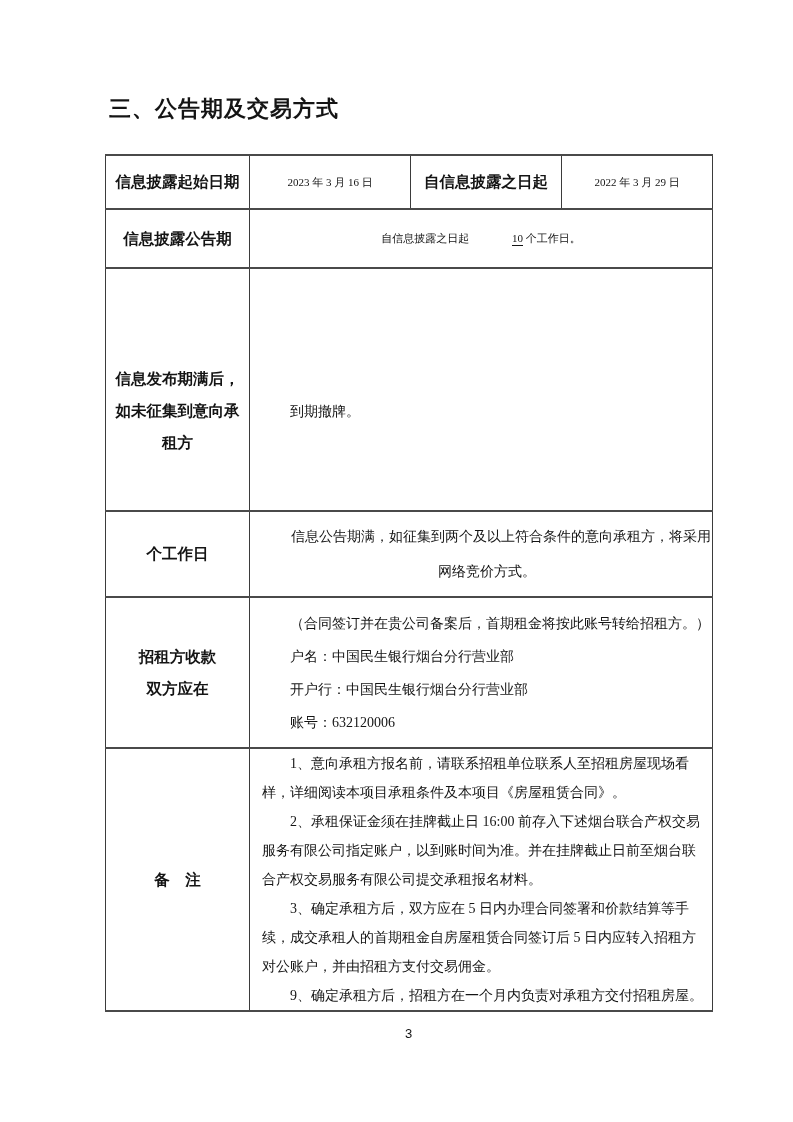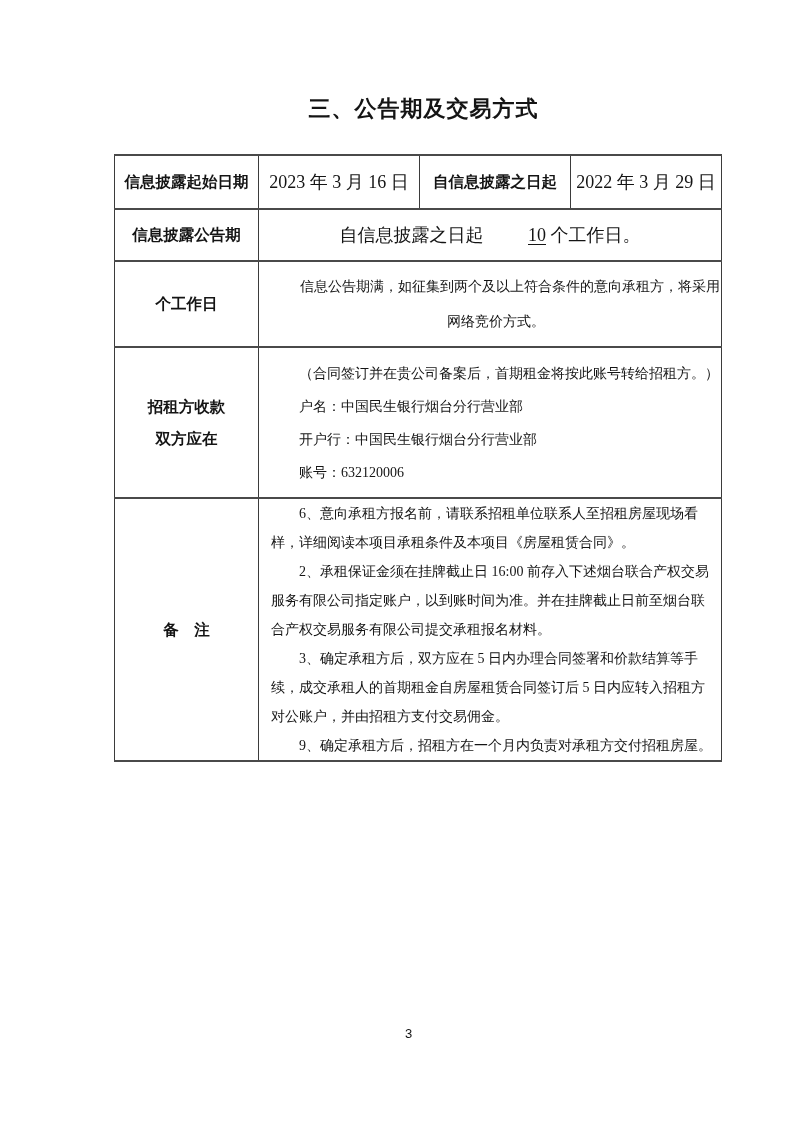--- a/index.html
+++ b/index.html
@@ -11,32 +11,31 @@
     position: relative;
     width: 793px;
     height: 1122px;
     background: #ffffff;
     font-family: "Liberation Serif", "DejaVu Serif", serif;
     color: #141414;
     overflow: hidden;
   }
   .doc-title {
     position: absolute;
-    left: 120px;
+    left: 109px;
     top: 95px;
     width: 607px;
-    text-align: center;
     font-size: 22px;
     font-weight: bold;
     letter-spacing: 1px;
     line-height: 28px;
   }
   table.info-table {
     position: absolute;
-    left: 114px;
+    left: 105px;
     top: 154px;
     width: 607px;
     border-collapse: collapse;
     table-layout: fixed;
   }
   .info-table td, .info-table th {
     border: 1px solid #3b3b3b;
     border-top: 2px solid #4a4a4a;
     border-bottom: 2px solid #4a4a4a;
     vertical-align: middle;
@@ -44,21 +43,21 @@
   }
   .label-cell {
     font-weight: bold;
     font-size: 15.5px;
     text-align: center;
     padding: 2px;
     line-height: 32px;
   }
   .label-line { display: block; line-height: 32px; }
   .value-center {
-    font-size: 18px;
+    font-size: 11px;
     text-align: center;
     padding: 2px;
     white-space: nowrap;
   }
   .nowrap { white-space: nowrap; }
   .value-left {
     font-size: 14px;
     text-align: left;
     padding: 0 4px 0 12px;
   }
@@ -97,27 +96,37 @@
     </colgroup>
 
     <tbody>
         <tr style="height:54px;">
       <td class="label-cell nowrap">信息披露起始日期</td>
       <td class="value-center">2023 年 3 月 16 日</td>
       <td class="label-cell nowrap">自信息披露之日起</td>
       <td class="value-center">2022 年 3 月 29 日</td>
     </tr>
 
-    <tr style="height:52px;">
+    <tr style="height:59px;">
       <td class="label-cell nowrap">信息披露公告期</td>
       <td class="value-center" colspan="3">
         <span>自信息披露之日起 </span><span class="u">10</span><span> 个工作日。</span>
       </td>
     </tr>
 
+    <tr style="height:243px;">
+      <td class="label-cell bias-down">
+        <span class="label-line">信息发布期满后，</span>
+        <span class="label-line">如未征集到意向承</span>
+        <span class="label-line">租方</span>
+      </td>
+      <td class="value-left bias-down" colspan="3">
+        <p class="p-indent">到期撤牌。</p>
+      </td>
+    </tr>
 
     <tr style="height:86px;">
       <td class="label-cell nowrap">个工作日</td>
       <td class="value-left lh-35" colspan="3" style="padding-right:0;">
         <p class="p-indent">信息公告期满，如征集到两个及以上符合条件的意向承租方，将采用网络竞价方式。</p>
       </td>
     </tr>
 
     <tr style="height:151px;">
       <td class="label-cell">
@@ -128,21 +137,21 @@
         <p class="p-indent">（合同签订并在贵公司备案后，首期租金将按此账号转给招租方。）</p>
         <p class="p-indent">户名：中国民生银行烟台分行营业部</p>
         <p class="p-indent">开户行：中国民生银行烟台分行营业部</p>
         <p class="p-indent">账号：632120006</p>
       </td>
     </tr>
 
     <tr style="height:262px;">
       <td class="label-cell">备　注</td>
       <td class="value-left remarks-cell" colspan="3">
-        <p class="p-indent">6、意向承租方报名前，请联系招租单位联系人至招租房屋现场看样，详细阅读本项目承租条件及本项目《房屋租赁合同》。</p>
+        <p class="p-indent">1、意向承租方报名前，请联系招租单位联系人至招租房屋现场看样，详细阅读本项目承租条件及本项目《房屋租赁合同》。</p>
         <p class="p-indent">2、承租保证金须在挂牌截止日 16:00 前存入下述烟台联合产权交易服务有限公司指定账户，以到账时间为准。并在挂牌截止日前至烟台联合产权交易服务有限公司提交承租报名材料。</p>
         <p class="p-indent">3、确定承租方后，双方应在 5 日内办理合同签署和价款结算等手续，成交承租人的首期租金自房屋租赁合同签订后 5 日内应转入招租方对公账户，并由招租方支付交易佣金。</p>
         <p class="p-indent">9、确定承租方后，招租方在一个月内负责对承租方交付招租房屋。</p>
       </td>
     </tr>
   </tbody>
     </table>
 
   <div class="page-footer">3</div>
 

